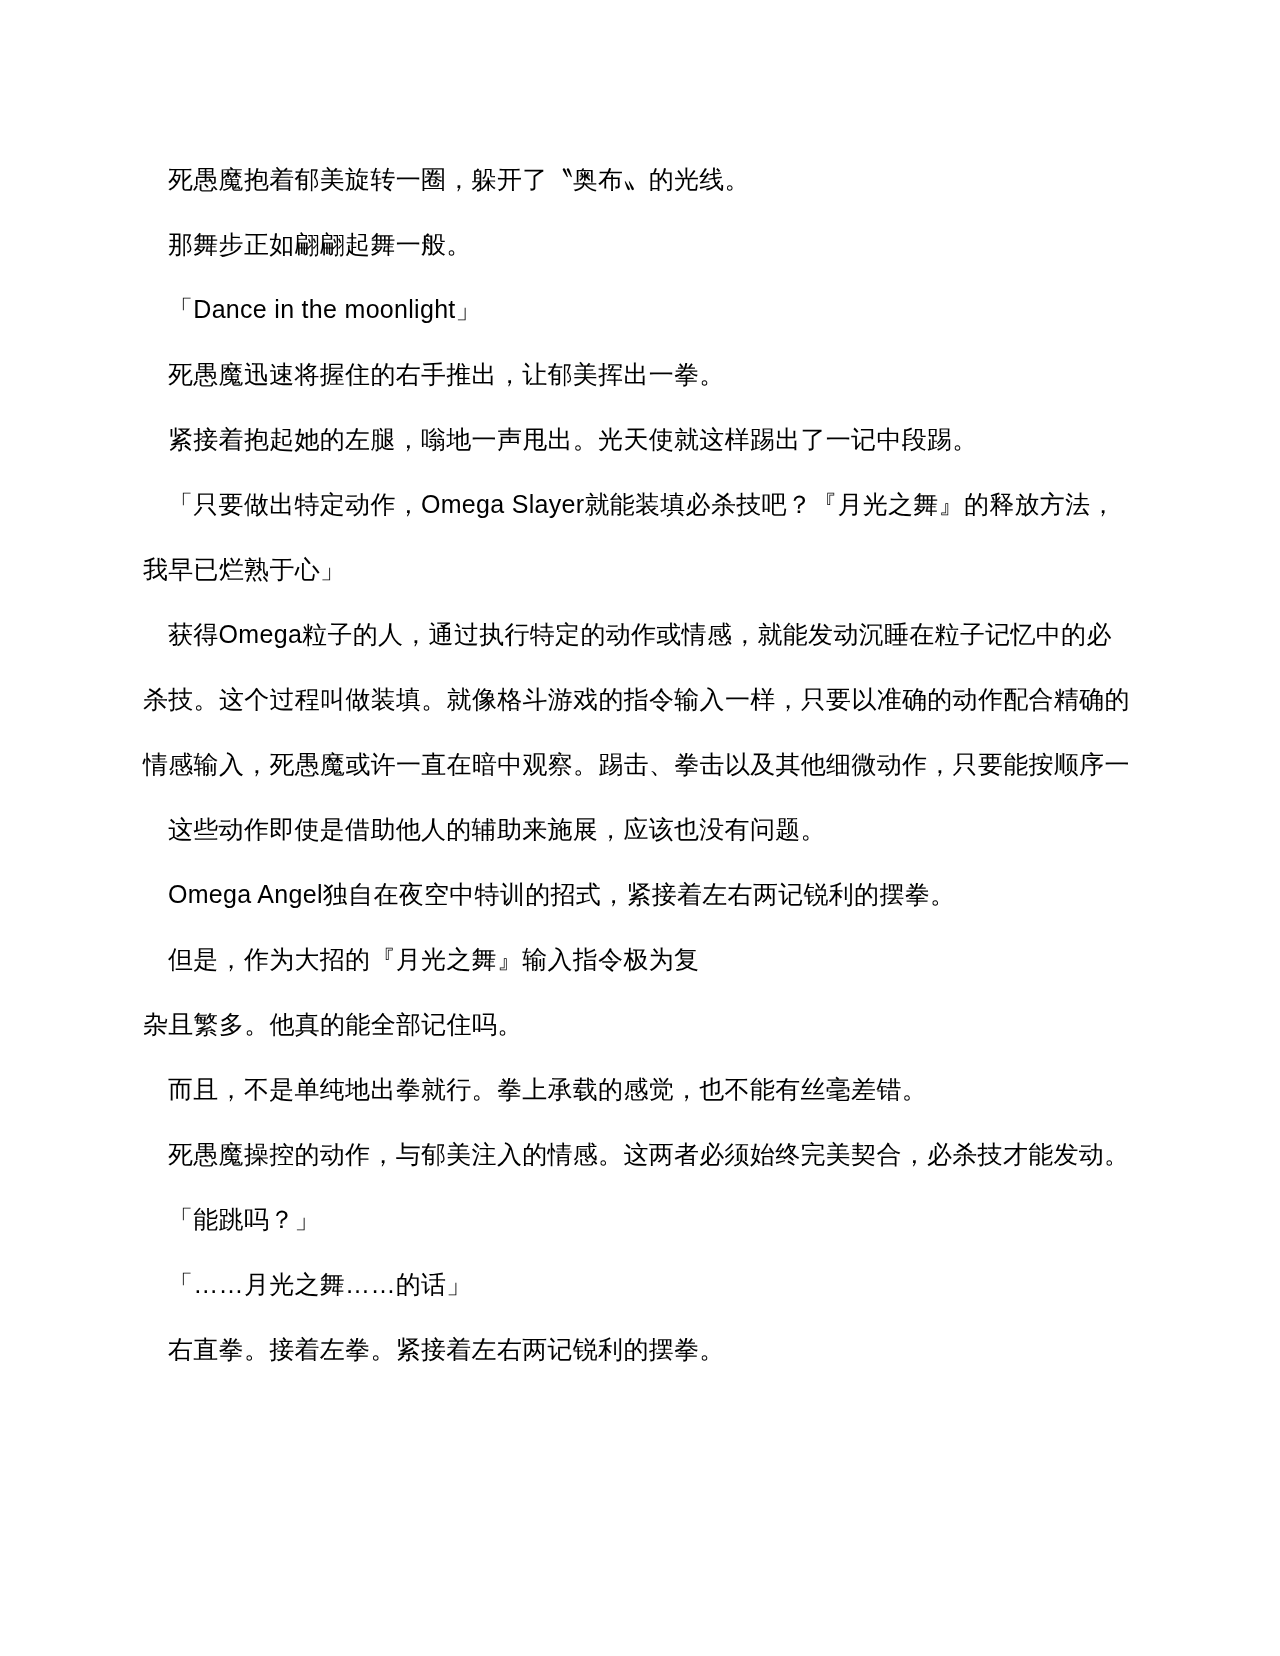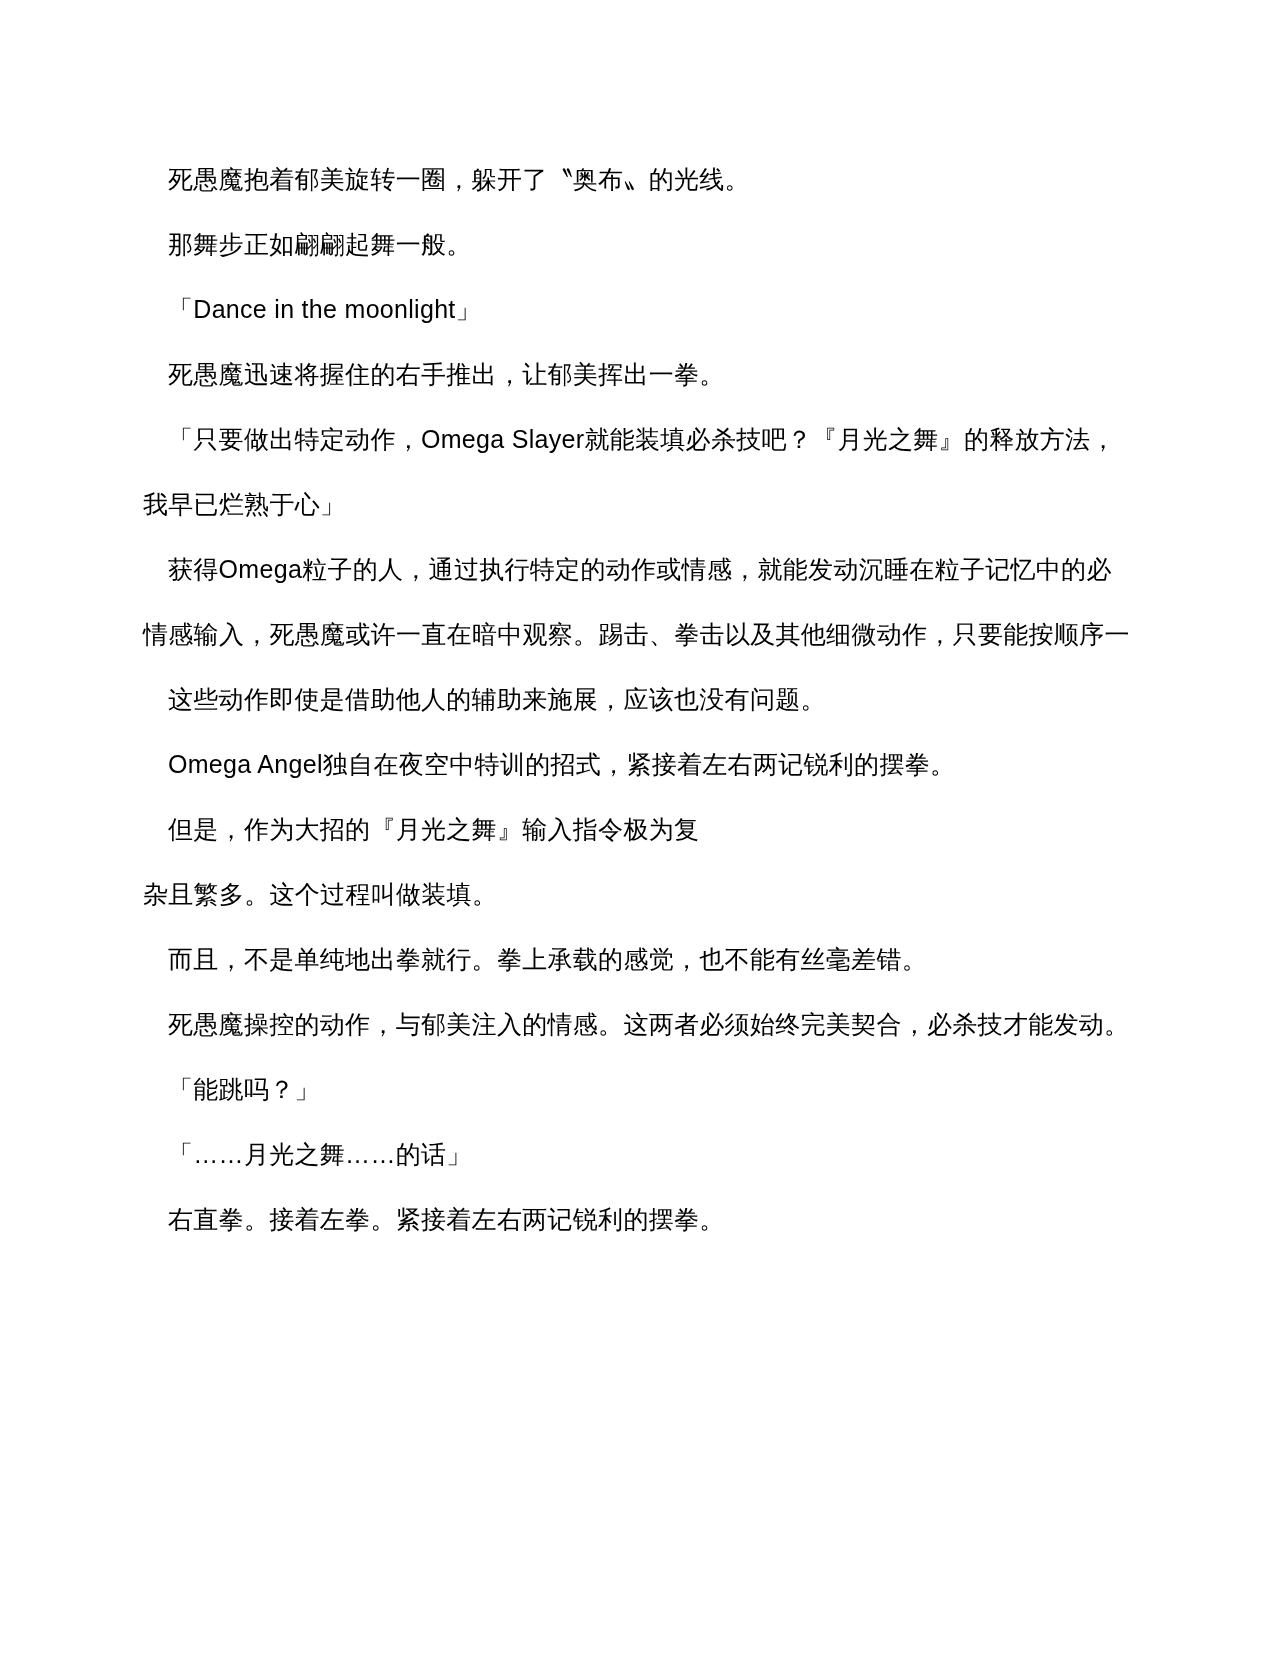--- a/index.html
+++ b/index.html
@@ -43,27 +43,29 @@
 </style>
 </head>
 <body>
 
 <div class="page">
   <div class="text-body" id="text-body">
       <div class="line indent">死愚魔抱着郁美旋转一圈，躲开了〝奥布〟的光线。</div>
       <div class="line indent">那舞步正如翩翩起舞一般。</div>
       <div class="line indent">「Dance in the moonlight」</div>
       <div class="line indent">死愚魔迅速将握住的右手推出，让郁美挥出一拳。</div>
+      <div class="line indent">紧接着抱起她的左腿，嗡地一声甩出。光天使就这样踢出了一记中段踢。</div>
       <div class="line indent">「只要做出特定动作，Omega Slayer就能装填必杀技吧？『月光之舞』的释放方法，</div>
       <div class="line">我早已烂熟于心」</div>
       <div class="line indent">获得Omega粒子的人，通过执行特定的动作或情感，就能发动沉睡在粒子记忆中的必</div>
+      <div class="line">杀技。这个过程叫做装填。就像格斗游戏的指令输入一样，只要以准确的动作配合精确的</div>
       <div class="line">情感输入，死愚魔或许一直在暗中观察。踢击、拳击以及其他细微动作，只要能按顺序一</div>
       <div class="line indent">这些动作即使是借助他人的辅助来施展，应该也没有问题。</div>
       <div class="line indent">Omega Angel独自在夜空中特训的招式，紧接着左右两记锐利的摆拳。</div>
       <div class="line indent">但是，作为大招的『月光之舞』输入指令极为复</div>
-      <div class="line">杂且繁多。这个过程叫做装填。</div>
+      <div class="line">杂且繁多。他真的能全部记住吗。</div>
       <div class="line indent">而且，不是单纯地出拳就行。拳上承载的感觉，也不能有丝毫差错。</div>
       <div class="line indent">死愚魔操控的动作，与郁美注入的情感。这两者必须始终完美契合，必杀技才能发动。</div>
       <div class="line indent">「能跳吗？」</div>
       <div class="line indent">「……月光之舞……的话」</div>
       <div class="line indent">右直拳。接着左拳。紧接着左右两记锐利的摆拳。</div>
     </div>
 </div>
 
 </body></html>

